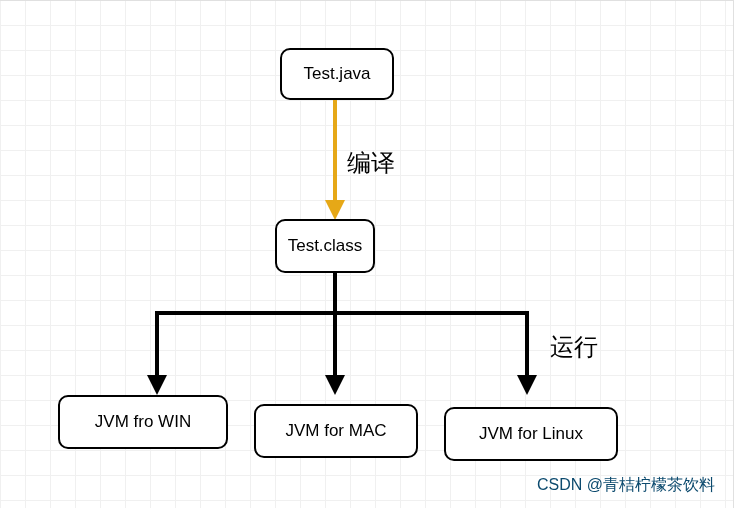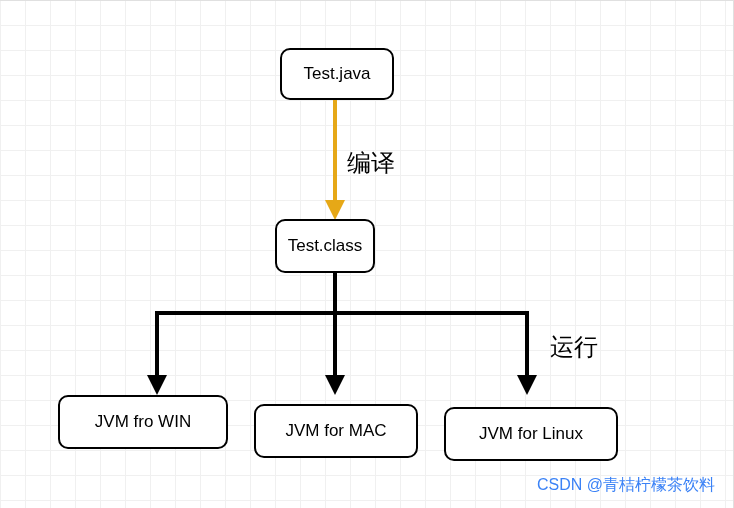--- a/index.html
+++ b/index.html
@@ -30,21 +30,21 @@
       white-space: nowrap;
     }
     .label {
       position: absolute;
       font-size: 24px;
       color: #000;
     }
     .watermark {
       position: absolute;
       font-size: 16px;
-      color: #3b82f6;
+      color: #0c4a6e;
       right: 18px;
       bottom: 12px;
     }
     svg.connectors {
       position: absolute;
       top: 0;
       left: 0;
       width: 734px;
       height: 508px;
       pointer-events: none;

